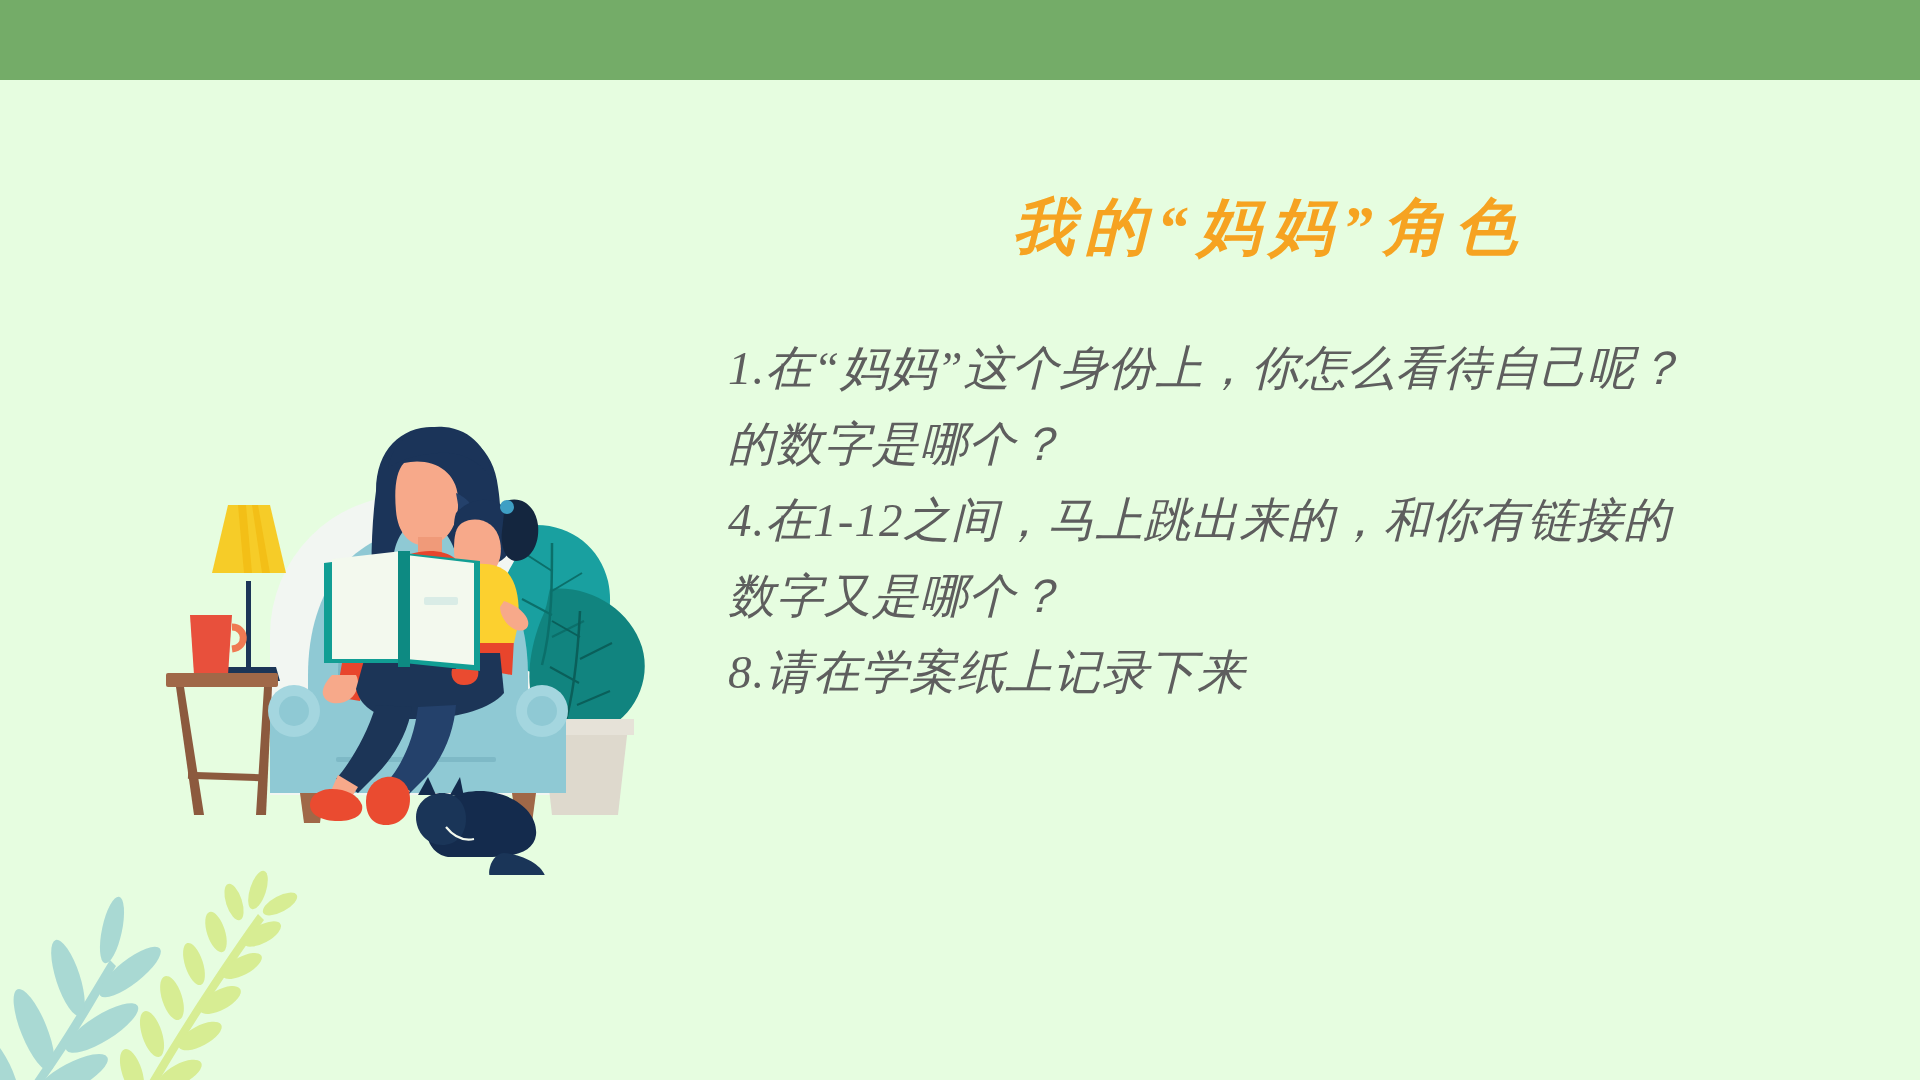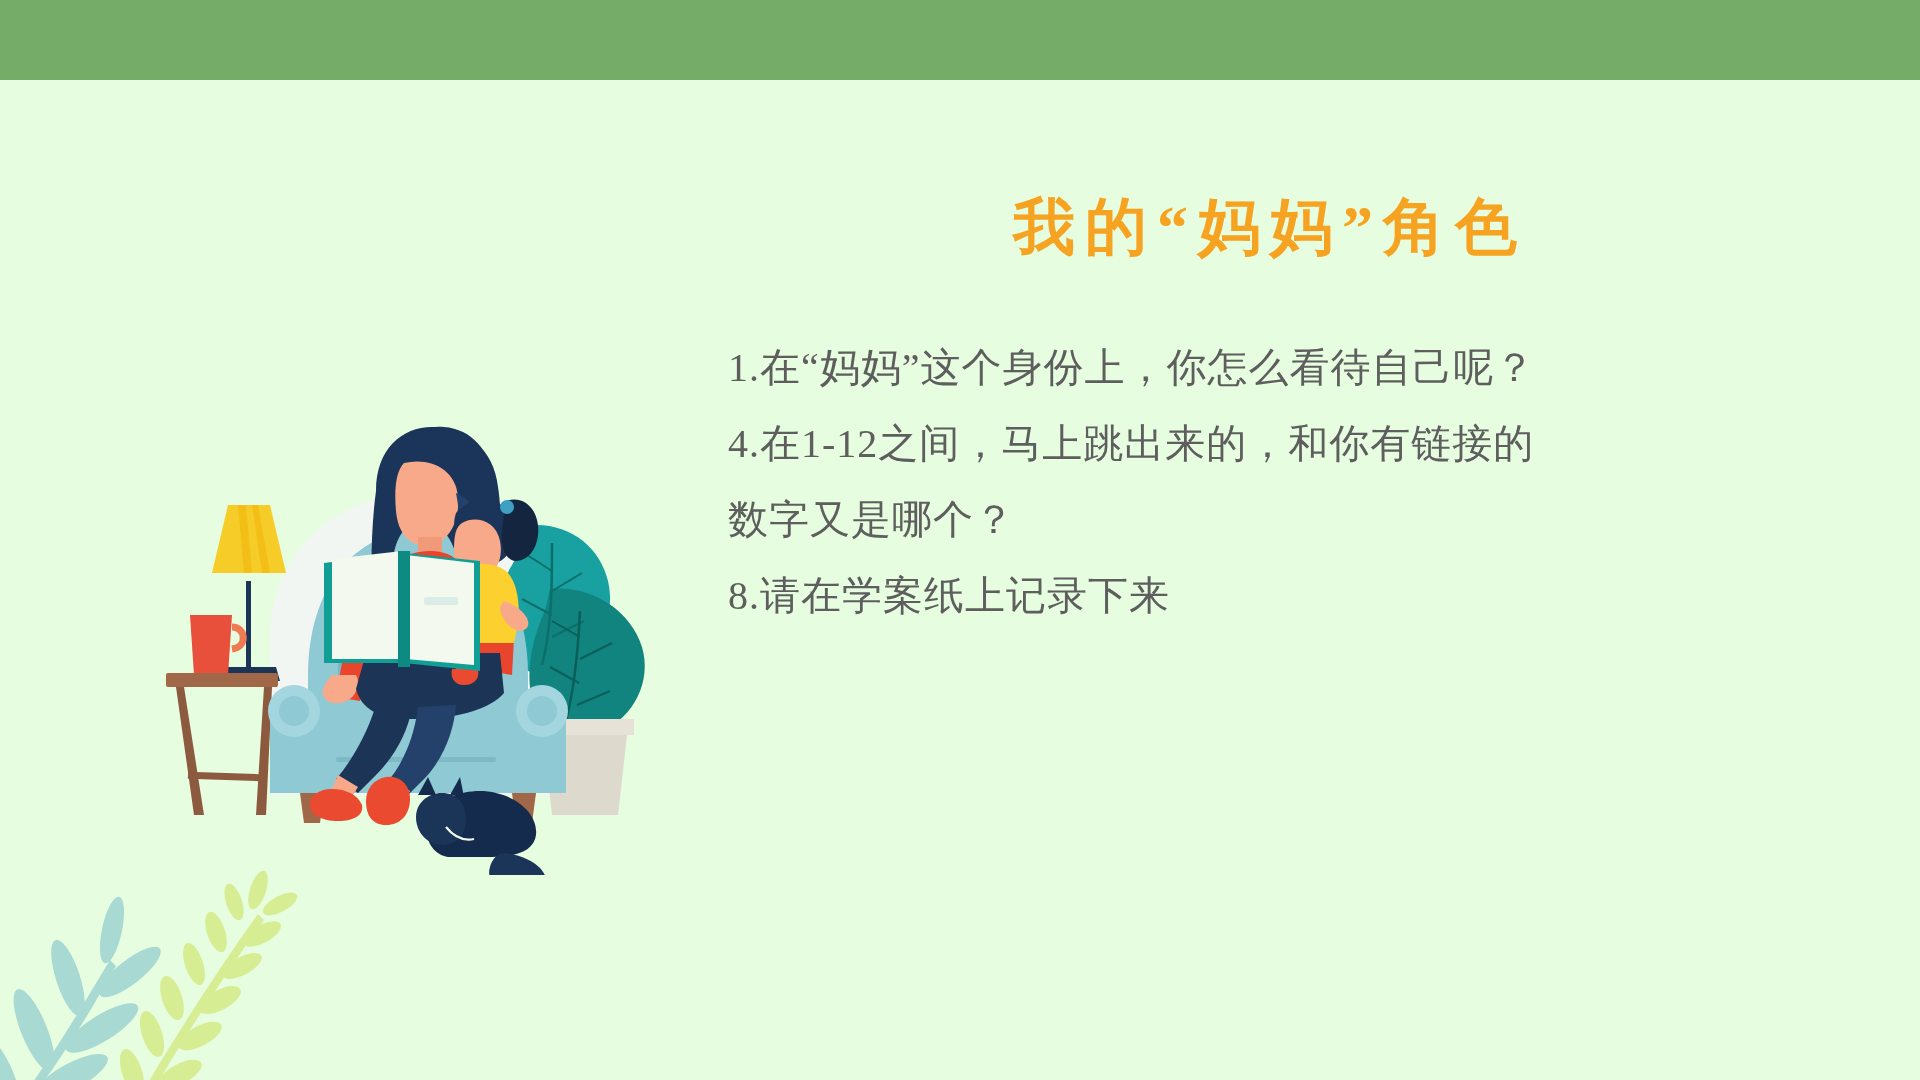--- a/index.html
+++ b/index.html
@@ -7,20 +7,21 @@
     padding: 0;
     background: #ffffff;
   }
   .slide {
     position: relative;
     width: 1920px;
     height: 1080px;
     background: #e6fde0;
     overflow: hidden;
     font-family: "Liberation Serif", serif;
+    font-style: italic;
   }
   
   .top-bar {
     position: absolute;
     left: 0; top: 0;
     width: 1920px;
     height: 80px;
     background: #74ac68;
   }
   
@@ -49,21 +50,21 @@
   }
   
   .body-block {
     position: absolute;
     left: 728px;
     top: 330px;
     width: 1130px;
   }
   .body-line {
     color: #5e5e5e;
-    font-size: 40px;
+    font-size: 47px;
     line-height: 76px;
     letter-spacing: 1px;
     font-family: "Liberation Serif", serif;
     white-space: nowrap;
   }
   
   .illustration {
     position: absolute;
     left: 160px;
     top: 375px;
@@ -106,20 +107,21 @@
       <ellipse cx="210" cy="176" rx="10" ry="24" transform="rotate(62 210 176)"></ellipse>
       <ellipse cx="142" cy="212" rx="10" ry="24" transform="rotate(-18 142 212)"></ellipse>
       <ellipse cx="190" cy="214" rx="10" ry="24" transform="rotate(62 190 214)"></ellipse>
     </g>
   </svg>
 
   <div class="title">我的“妈妈”角色</div>
 
   <div class="body-block">
     <div class="body-line">1.在“妈妈”这个身份上，你怎么看待自己呢？</div>
+    <div class="body-line">的数字是哪个？</div>
     <div class="body-line">4.在1-12之间，马上跳出来的，和你有链接的</div>
     <div class="body-line">数字又是哪个？</div>
     <div class="body-line">8.请在学案纸上记录下来</div>
   </div>
 
   <svg class="illustration" viewBox="0 0 500 500" xmlns="http://www.w3.org/2000/svg">
 
     <path fill="#f2f6f2" d="M110 260 A140 140 0 0 1 390 260 L390 420 L110 420 Z"></path>
 
     <g>

